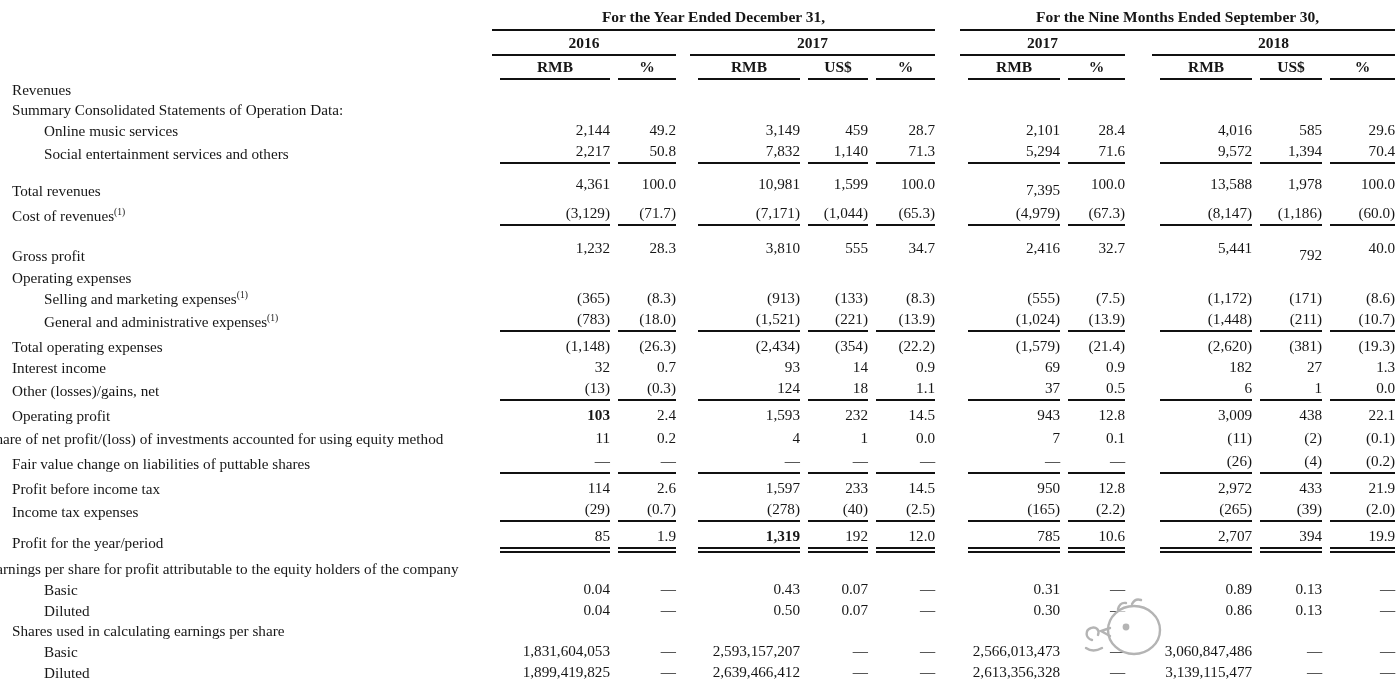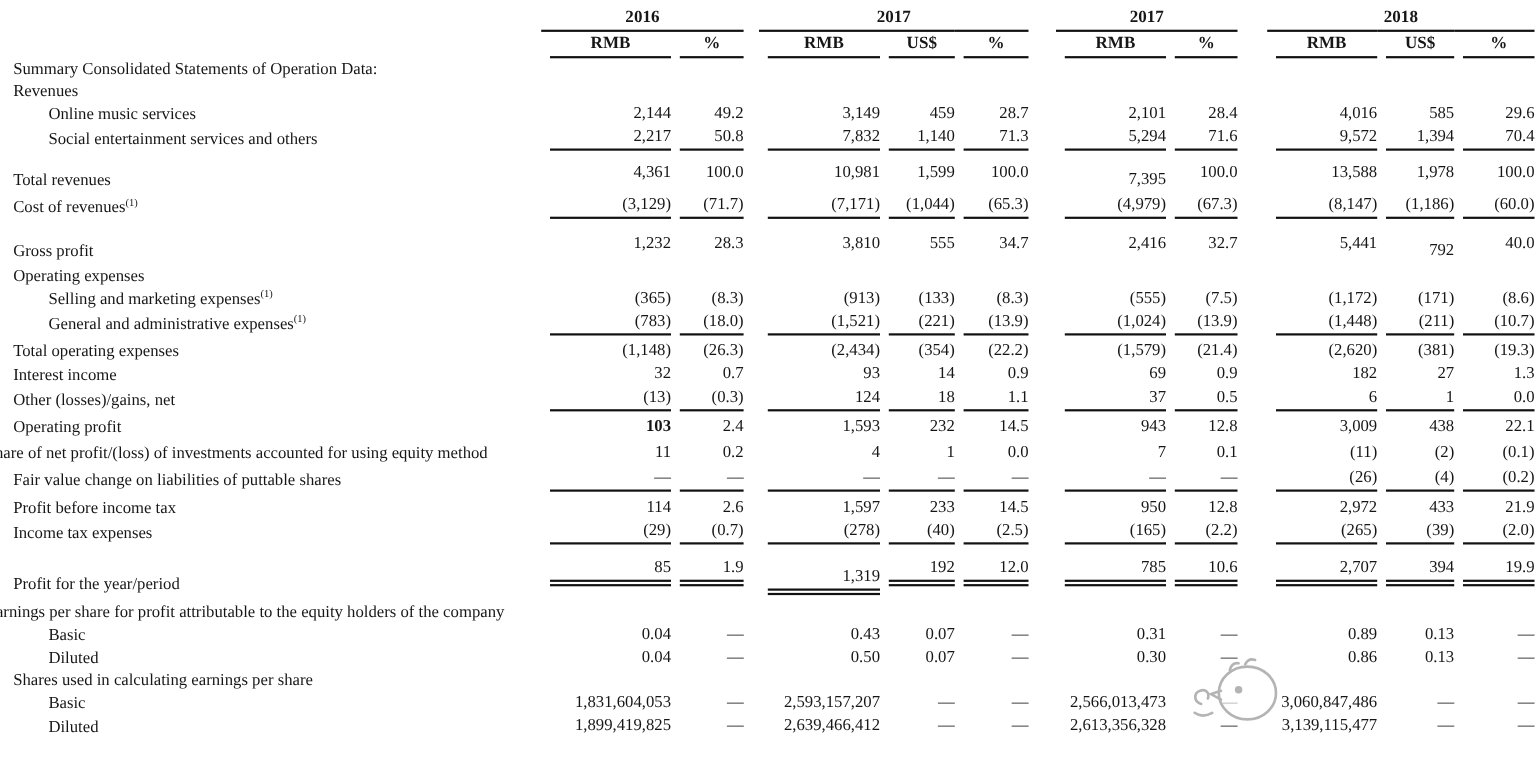--- a/index.html
+++ b/index.html
@@ -58,20 +58,30 @@
       <col style="width:67px">
         <col style="width:25px">
         <col style="width:100px">
       <col style="width:65px">
         <col style="width:27px">
         <col style="width:100px">
       <col style="width:70px">
         <col style="width:73px">
     </colgroup>
     <thead>
+      <tr class="h1">
+        <td></td>
+        <td class="grp" colspan="6">
+          <div class="grp-t">For the Year Ended December 31,</div>
+        </td>
+        <td></td>
+        <td class="grp" colspan="6">
+          <div class="grp-t">For the Nine Months Ended September 30,</div>
+        </td>
+      </tr>
       <tr class="h2">
         <td></td>
         <td class="yr" colspan="2">2016</td>
         <td></td>
         <td class="yr" colspan="3">2017</td>
         <td></td>
         <td class="yr" colspan="2">2017</td>
         <td></td>
         <td class="yr" colspan="3">2018</td>
       </tr>
@@ -108,21 +118,21 @@
             <span class="cw">US$</span>
           </th>
         <th>
             <span class="cw">%</span>
           </th>
       </tr>
     </thead>
     <tbody>
         <tr class="bold">
       <td class="lbl">
-        <span class="lab"><span class="lab-text">Summary Consolidated Statements of Operation Data:</span><sup class="lab-sup"></sup></span>
+        <span class="lab"><span class="lab-text">Revenues</span><sup class="lab-sup"></sup></span>
       </td>
       <td class="v">
             <span class="cw"><span class="num"></span></span>
           </td>
       <td class="v">
             <span class="cw"><span class="num"></span></span>
           </td>
       <td class="sp"></td>
       <td class="v">
             <span class="cw"><span class="num"></span></span>
@@ -146,21 +156,21 @@
           </td>
       <td class="v">
             <span class="cw"><span class="num"></span></span>
           </td>
       <td class="v">
             <span class="cw"><span class="num"></span></span>
           </td>
     </tr>
         <tr class="bold">
       <td class="lbl">
-        <span class="lab"><span class="lab-text">Revenues</span><sup class="lab-sup"></sup></span>
+        <span class="lab"><span class="lab-text">Summary Consolidated Statements of Operation Data:</span><sup class="lab-sup"></sup></span>
       </td>
       <td class="v">
             <span class="cw"><span class="num"></span></span>
           </td>
       <td class="v">
             <span class="cw"><span class="num"></span></span>
           </td>
       <td class="sp"></td>
       <td class="v">
             <span class="cw"><span class="num"></span></span>
@@ -801,21 +811,21 @@
       <td class="lbl" style="padding-top: 3px;">
         <span class="lab"><span class="lab-text">Profit for the year/period</span><sup class="lab-sup"></sup></span>
       </td>
       <td class="v" style="padding-top: 3px;">
             <span class="cw"><span class="num">85</span></span>
           </td>
       <td class="v" style="padding-top: 3px;">
             <span class="cw"><span class="num">1.9</span></span>
           </td>
       <td class="sp" style="padding-top: 3px;"></td>
-      <td class="v" style="padding-top: 19px;">
+      <td class="v" style="padding-top: 4px; font-weight: bold;">
             <span class="cw"><span class="num">1,319</span></span>
           </td>
       <td class="v" style="padding-top: 3px;">
             <span class="cw"><span class="num">192</span></span>
           </td>
       <td class="v" style="padding-top: 3px;">
             <span class="cw"><span class="num">12.0</span></span>
           </td>
       <td class="sp" style="padding-top: 3px;"></td>
       <td class="v" style="padding-top: 3px;">

